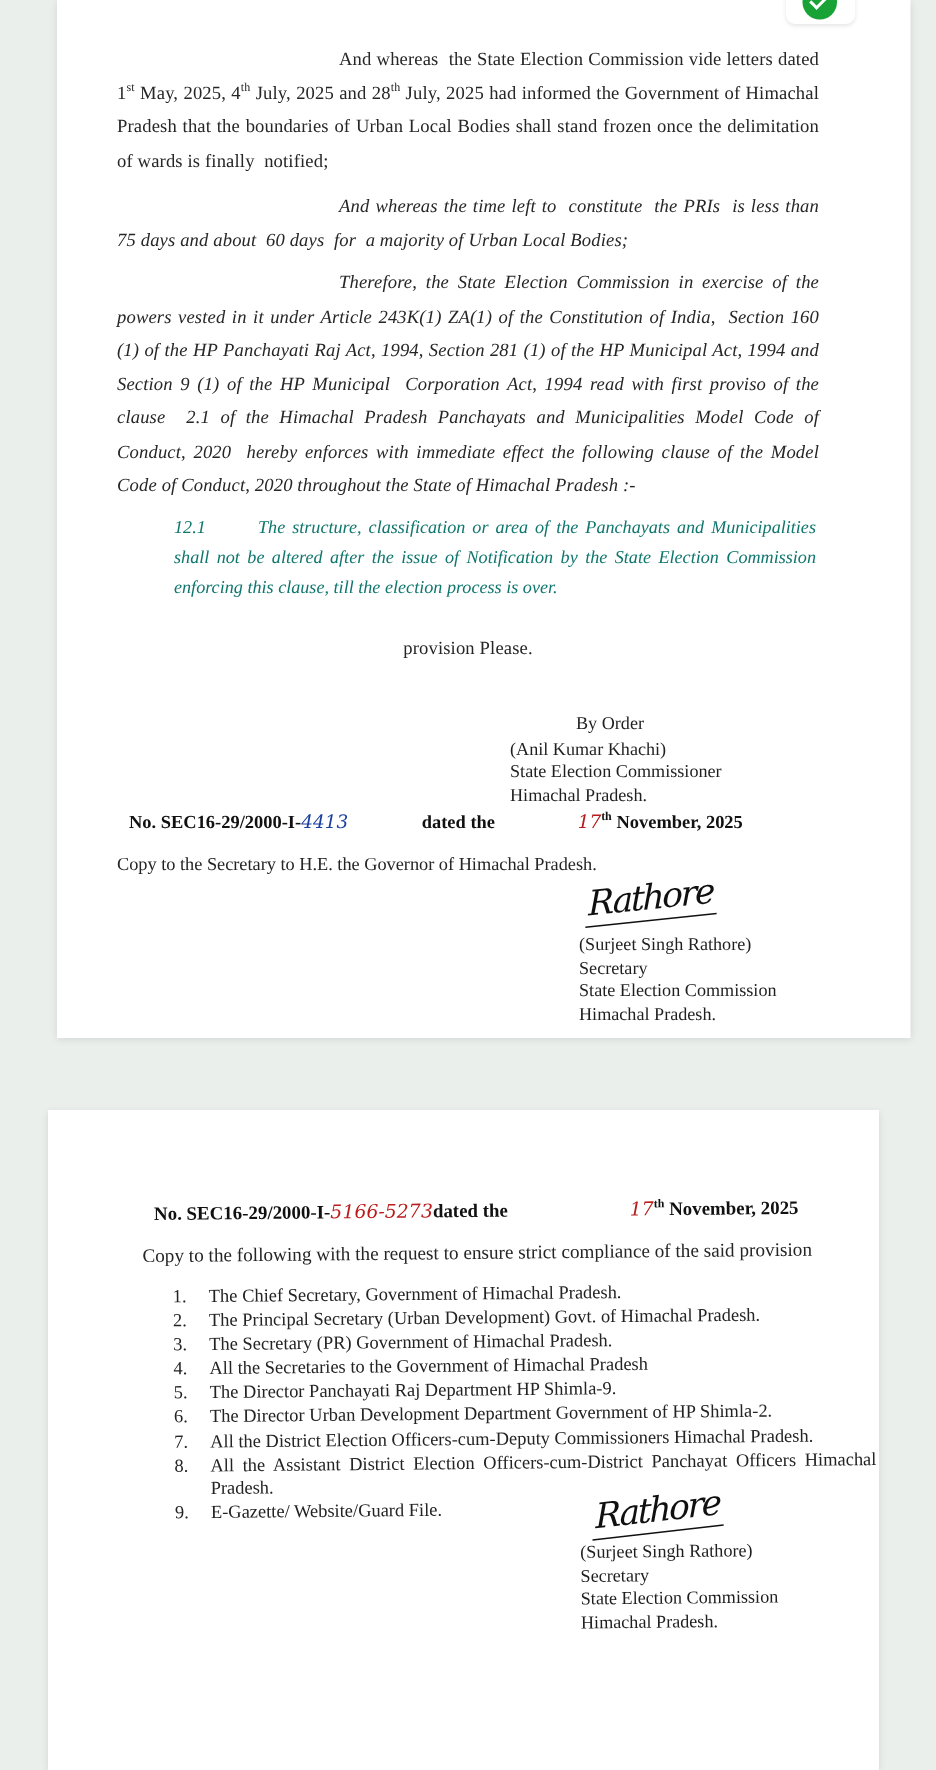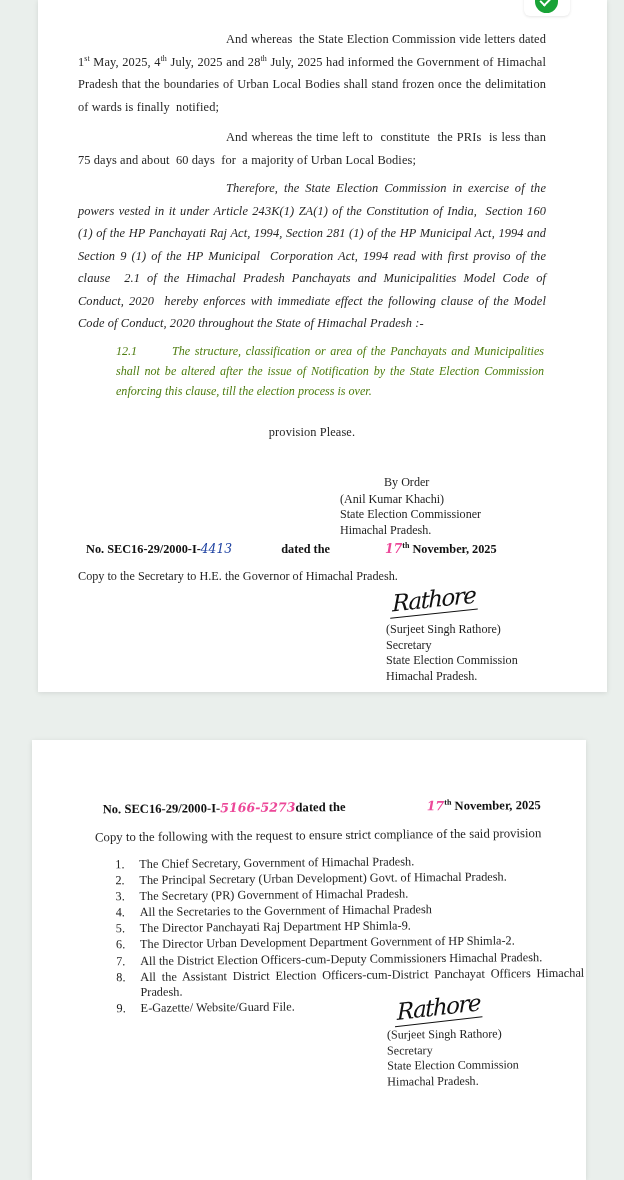--- a/index.html
+++ b/index.html
@@ -93,21 +93,21 @@
     font-size: 8px;
     vertical-align: super;
     line-height: 0;
   }
 
   .clause {
     position: absolute;
     font-style: italic;
     font-size: 12.1px;
     line-height: 20px;
-    color: #4d7c0f;
+    color: #0f766e;
     text-align: justify;
   }
   .clause .cnum {
     display: inline-block;
     width: 56px;
     font-style: italic;
   }
 
   
   .sig-block {
@@ -147,21 +147,21 @@
     color: #111;
     white-space: nowrap;
   }
   .hw {
     font-family: "DejaVu Serif", serif;
     font-style: italic;
     font-weight: normal;
     letter-spacing: 0px;
   }
   .hw-blue { color: #1b3fa0; }
-  .hw-dark { color: #ec4899; font-weight: bold; }
+  .hw-dark { color: #b91c1c; }
 
   .copyline {
     position: absolute;
     font-size: 12.2px;
     color: #252525;
     white-space: nowrap;
   }
 
   
   .p2 .refline { font-size: 12.6px; }
@@ -198,21 +198,21 @@
   <div class="dot"></div>
 </div>
 
 <div class="sheet sheet-1">
   <div class="page-body">
 
     <div class="para" style="left:40px; top:28px; width:468px;">
       <span class="ind"></span>And whereas&nbsp; the State Election Commission vide letters dated 1<sup>st</sup> May, 2025, 4<sup>th</sup> July, 2025 and 28<sup>th</sup> July, 2025 had informed the Government of Himachal Pradesh that the boundaries of Urban Local Bodies shall stand frozen once the delimitation of wards is finally&nbsp; notified;
     </div>
 
-    <div class="para" style="left:40px; top:126px; width:468px;">
+    <div class="para" style="left:40px; top:126px; width:468px;font-style:italic;">
       <span class="ind"></span>And whereas the time left to&nbsp; constitute&nbsp; the PRIs&nbsp; is less than 75 days and about&nbsp; 60 days&nbsp; for&nbsp; a majority of Urban Local Bodies;
     </div>
 
     <div class="para" style="left:40px; top:177px; width:468px;font-style:italic;">
       <span class="ind"></span>Therefore, the State Election Commission in exercise of the powers vested in it under Article 243K(1) ZA(1) of the Constitution of India,&nbsp; Section 160 (1) of the HP Panchayati Raj Act, 1994, Section 281 (1) of the HP Municipal Act, 1994 and Section 9 (1) of the HP Municipal&nbsp; Corporation Act, 1994 read with first proviso of the clause&nbsp; 2.1 of the Himachal Pradesh Panchayats and Municipalities Model Code of Conduct, 2020&nbsp; hereby enforces with immediate effect the following clause of the Model Code of Conduct, 2020 throughout the State of Himachal Pradesh :-
     </div>
 
     <div class="clause" style="left:78px; top:341px; width:428px;">
       <span class="cnum">12.1</span><span>The structure, classification or area of the Panchayats and Municipalities shall not be altered after the issue of Notification by the State Election Commission enforcing this clause, till the election process is over.</span>
     </div>

